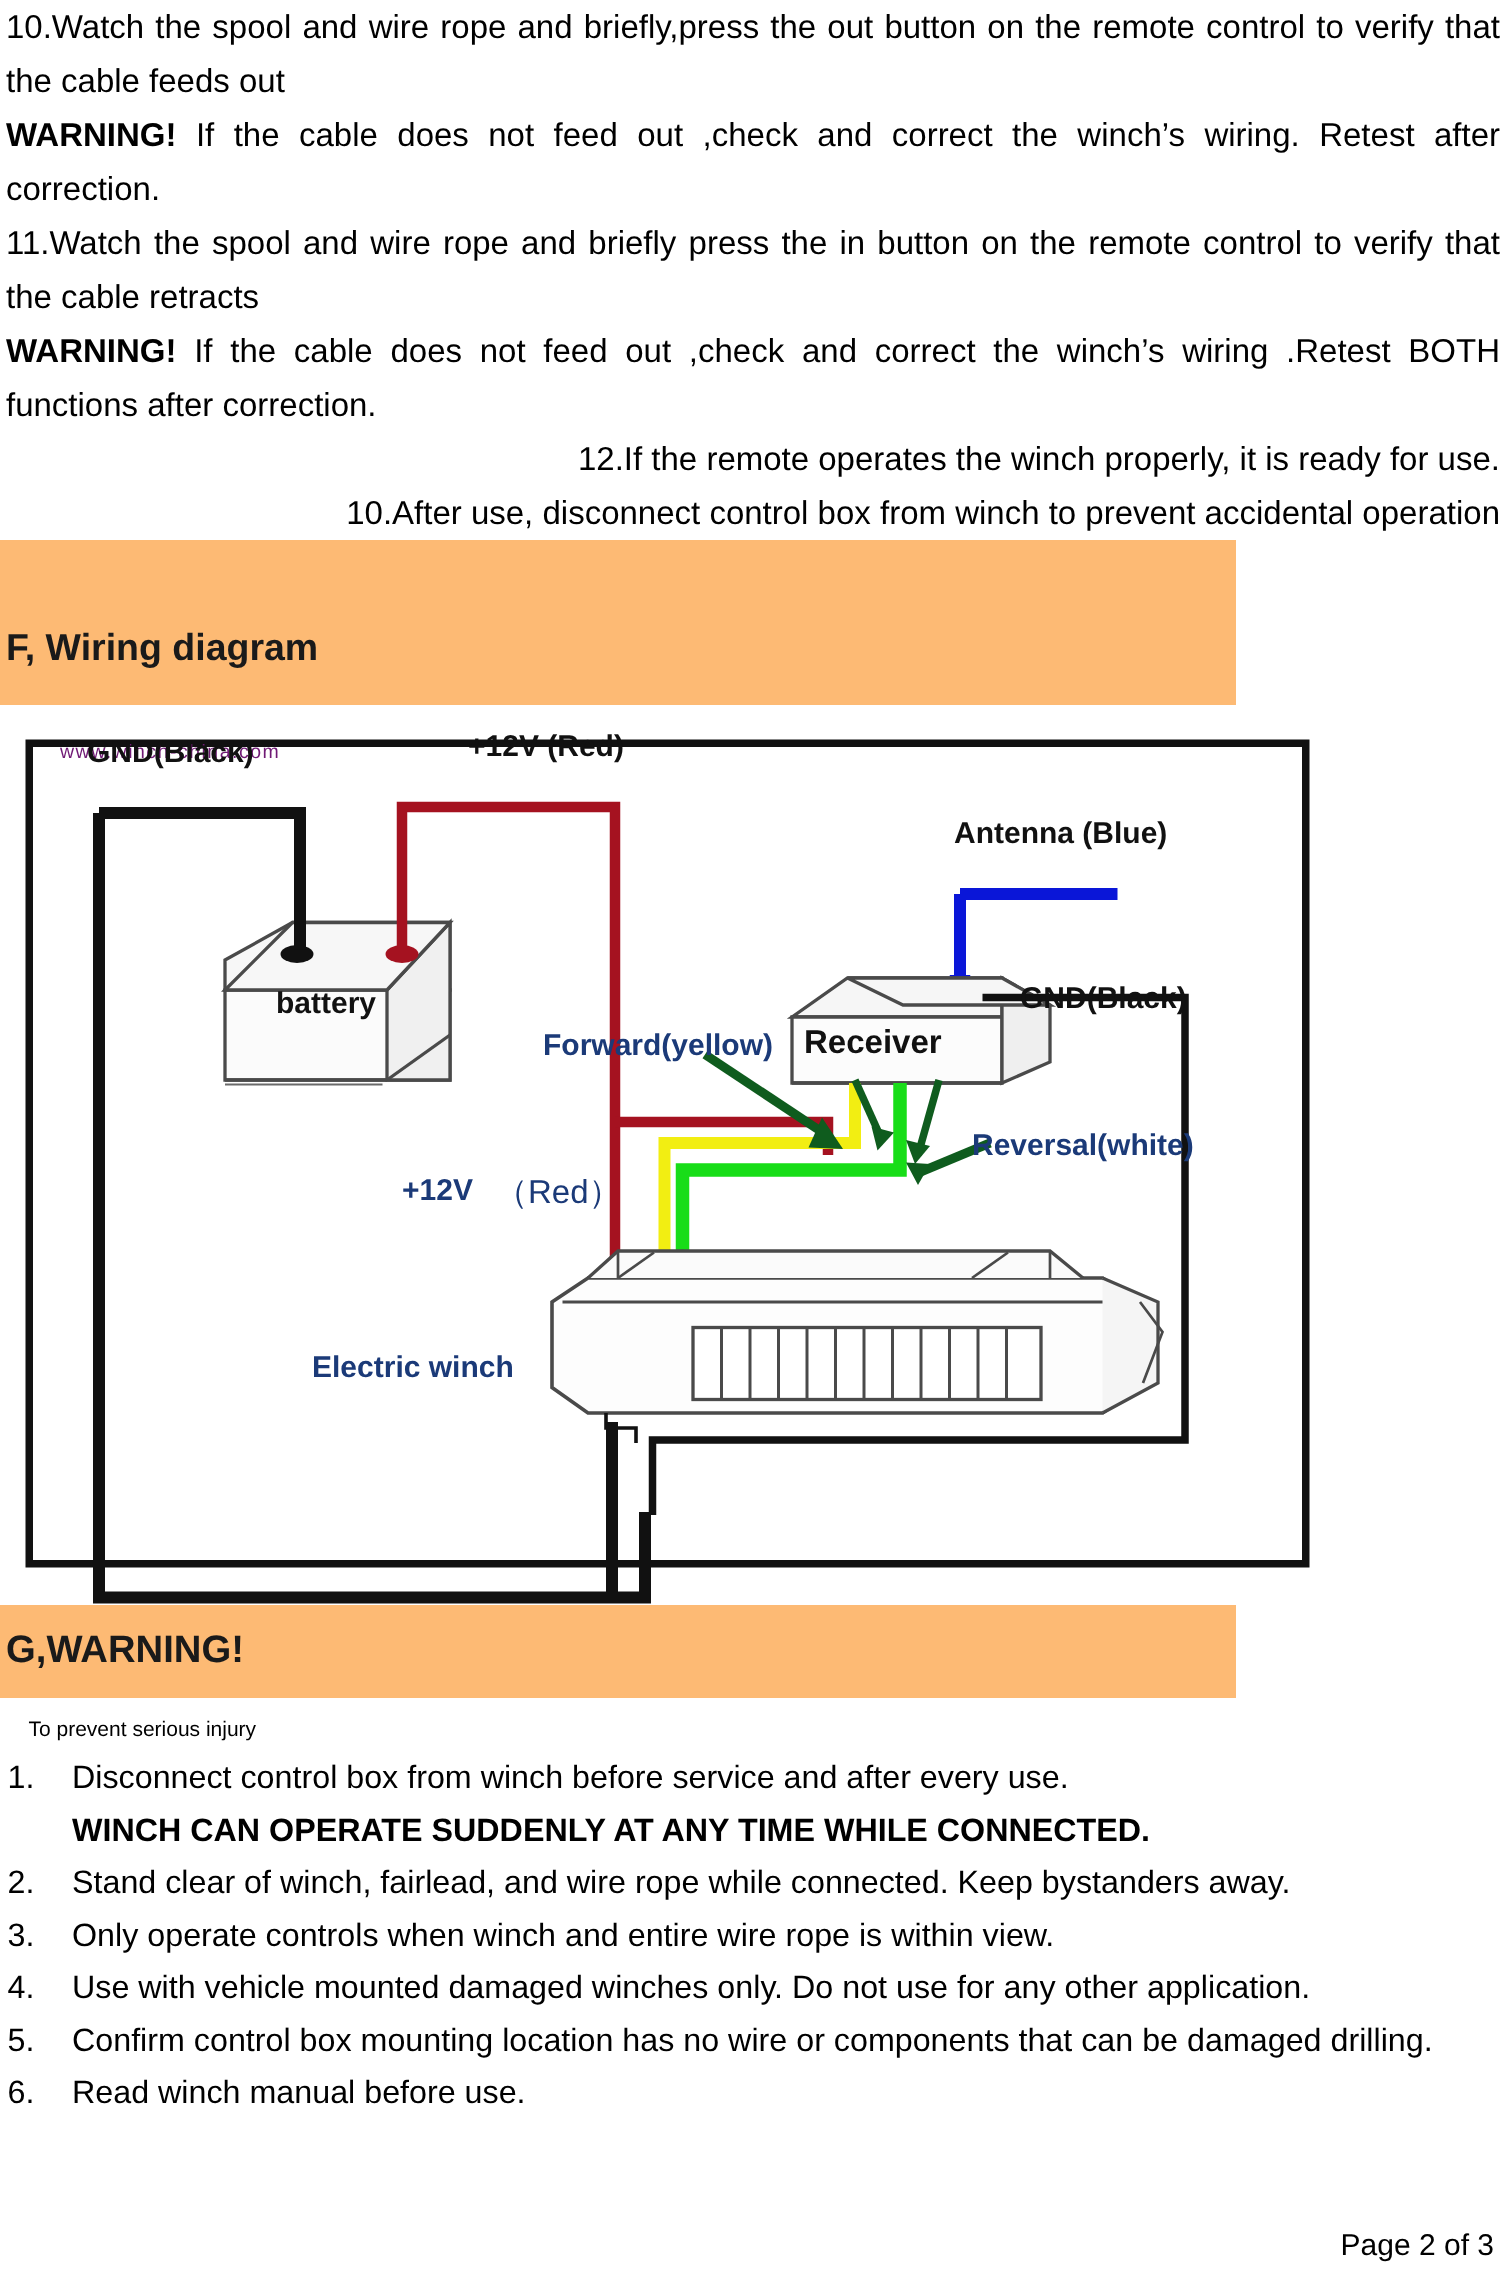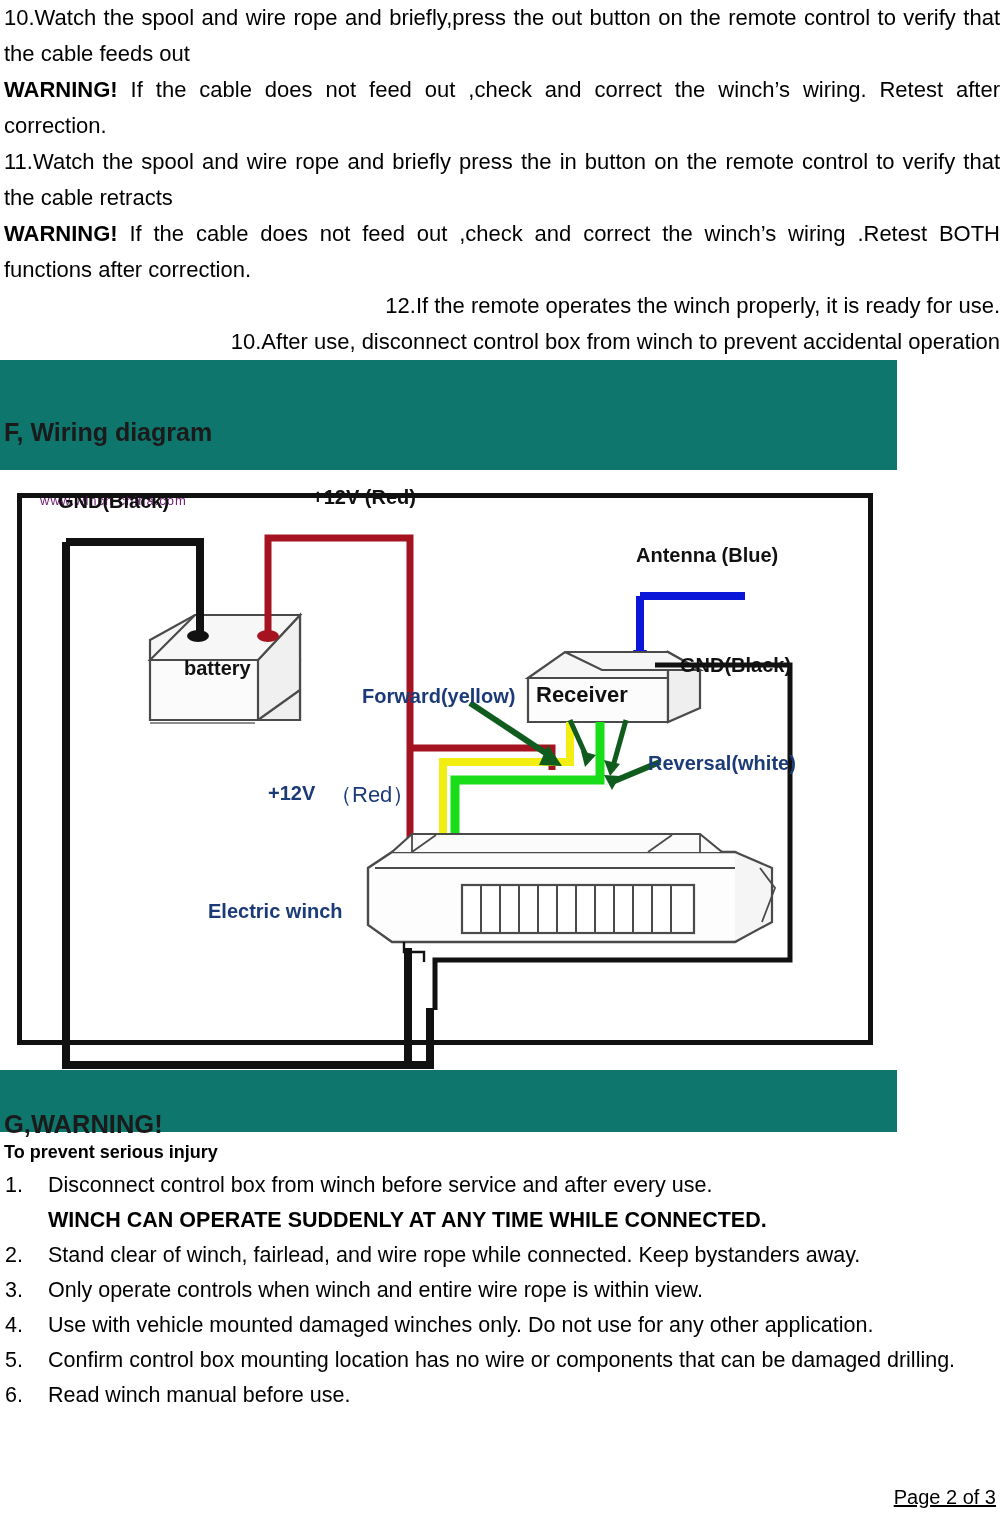--- a/index.html
+++ b/index.html
@@ -30,22 +30,22 @@
   }
   .instructions p.lastline {
     text-align: right;
   }
   .bold {
     font-weight: bold;
   }
 
   
   .grey-band {
-    background: #0f766e;
-    width: 897px;
+    background: #fdba74;
+    width: 824px;
   }
   .band-top {
     height: 110px;
     position: relative;
   }
   .section-heading {
     font-size: 25px;
     font-weight: bold;
     color: #1a1a1a;
     position: absolute;
@@ -53,21 +53,20 @@
   }
   #wiring-heading { top: 58px; }
 
   .band-warning {
     height: 62px;
     position: relative;
   }
   #warning-heading {
     top: 16px;
     font-size: 25.5px;
-    margin-top: 24px;
   }
 
   
   .diagram-panel {
     position: relative;
     width: 902px;
     height: 600px;
     background: #ffffff;
   }
   .diagram-frame {
@@ -97,24 +96,24 @@
     left: 0;
     top: 0;
   }
 
   
   .warning-body {
     background: #ffffff;
     padding-top: 4px;
   }
   .lead-line {
-    font-size: 18px;
-    font-weight: bold;
+    font-size: 14px;
+    font-weight: normal;
     line-height: 32px;
-    padding-left: 4px;
+    padding-left: 19px;
   }
   ol.warn-list {
     margin: 0;
     padding: 0;
     list-style: none;
     font-size: 21.5px;
     line-height: 35px;
   }
   ol.warn-list > li {
     position: relative;
@@ -131,21 +130,20 @@
     font-weight: bold;
   }
 
   
   .footer {
     position: absolute;
     right: 8px;
     bottom: 16px;
     font-size: 20px;
     font-family: "Liberation Sans", sans-serif;
-    text-decoration: underline;
   }
 </style>
 </head>
 <body>
 
 <div class="instructions">
   <p><span>10.Watch the spool and wire rope and briefly,press the out button on the remote control to verify that the cable feeds out</span></p>
   <p><span class="bold">WARNING!</span><span> If the cable does not feed out ,check and correct the winch’s wiring. Retest after correction.</span></p>
   <p><span>11.Watch the spool and wire rope and briefly press the in button on the remote control to verify that the cable retracts</span></p>
   <p><span class="bold">WARNING!</span><span> If the cable does not feed out ,check and correct the winch’s wiring .Retest BOTH functions after correction.</span></p>

